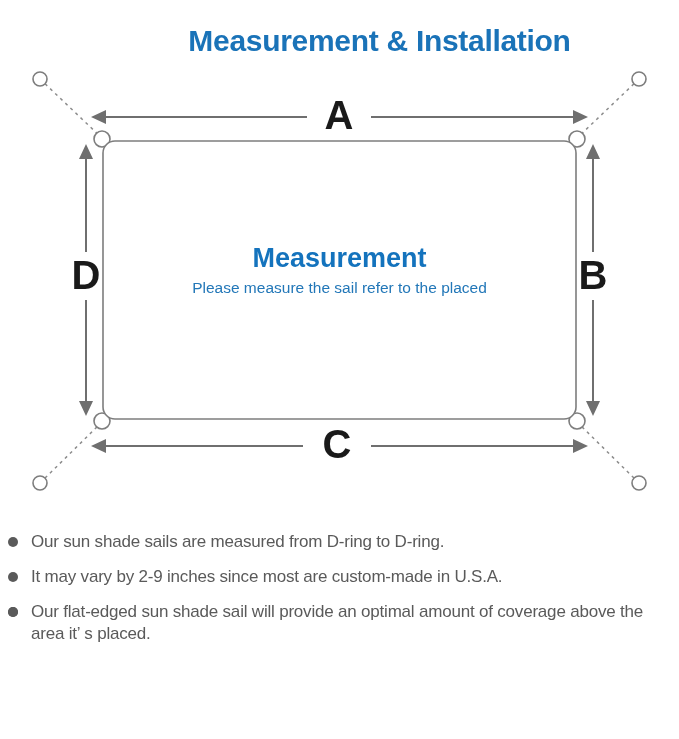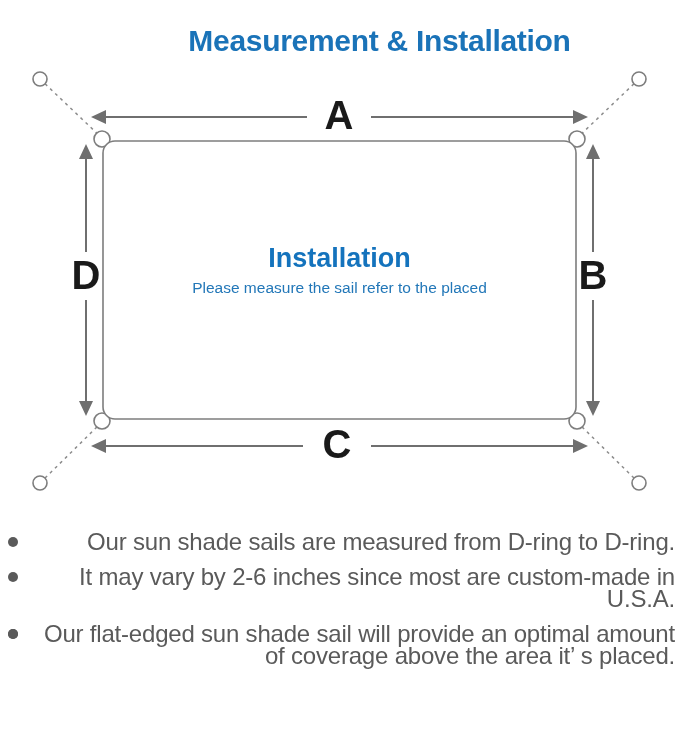--- a/index.html
+++ b/index.html
@@ -42,23 +42,22 @@
     font-size:15.5px;color:var(--subtitle_blue,#2277b8);
     line-height:20px;margin-top:5px;
   }
 
   .notes{
     position:absolute;left:8px;right:4px;top:531px;
     list-style:none;margin:0;padding:0;
   }
   .notes li{
     position:relative;padding-left:23px;margin-bottom:13px;
-    font-size:24px;line-height:22px;letter-spacing:-0.2px;
+    font-size:17px;line-height:22px;letter-spacing:-0.2px;
     color:var(--text_gray,#5a5a5a);
-    text-align:right;
   }
   .notes li .dot{
     position:absolute;left:0;top:6px;width:10px;height:10px;border-radius:50%;
     background:var(--text_gray,#5f5f5f);
   }
 </style>
 </head>
 <body>
 
 <div class="page">
@@ -112,24 +111,24 @@
       <polygon class="arrow-head" points="593,416 586,401 600,401"></polygon>
     </g>
   </svg>
 
   <div class="dim-label label-a">A</div>
   <div class="dim-label label-b">B</div>
   <div class="dim-label label-c">C</div>
   <div class="dim-label label-d">D</div>
 
   <div class="center-text">
-    <div class="center-heading">Installation</div>
+    <div class="center-heading">Measurement</div>
     <div class="center-sub">Please measure the sail refer to the placed</div>
   </div>
 
   <ul class="notes">
     <li><span class="dot"></span><span>Our sun shade sails are measured from D-ring to D-ring.</span></li>
-    <li><span class="dot"></span><span>It may vary by 2-6 inches since most are custom-made in U.S.A.</span></li>
+    <li><span class="dot"></span><span>It may vary by 2-9 inches since most are custom-made in U.S.A.</span></li>
     <li><span class="dot"></span></li>
     <li><span class="dot"></span><span>Our flat-edged sun shade sail will provide an optimal amount of coverage above the area it’ s placed.</span></li>
   </ul>
 
 </div>
 
 </body></html>

